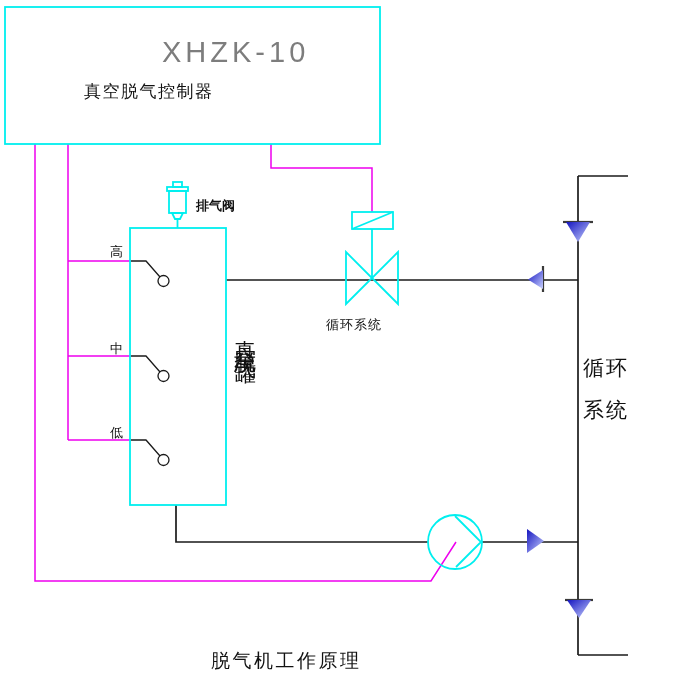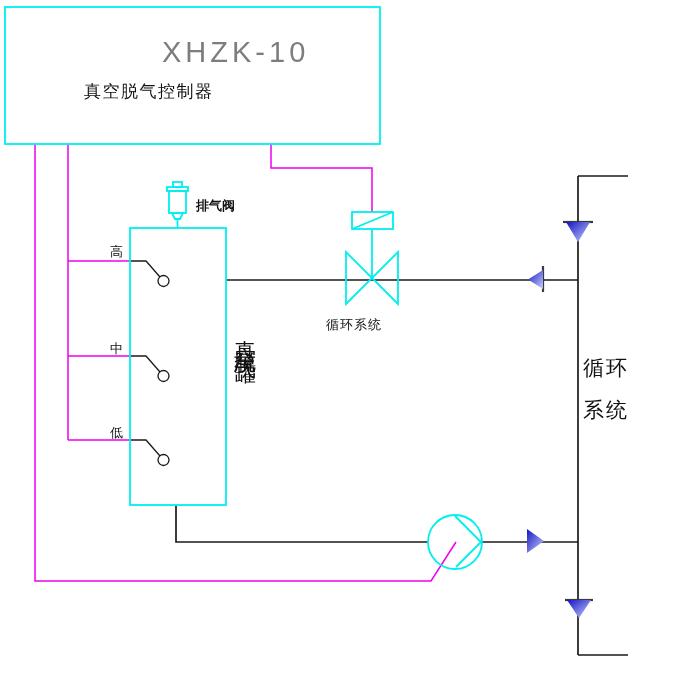--- a/index.html
+++ b/index.html
@@ -55,20 +55,21 @@
 
   <div class="label model-label">XHZK-10</div>
   <div class="label controller-label">真空脱气控制器</div>
   <div class="label exhaust-label">排气阀</div>
   <div class="label level-label lv-high">高</div>
   <div class="label level-label lv-mid">中</div>
   <div class="label level-label lv-low">低</div>
   <div class="label tank-label">真空脱气罐</div>
   <div class="label inlet-valve-label">循环系统</div>
   <div class="label circulation-label">循环系统</div>
+  <div class="label page-title">脱气机工作原理</div>
 
   <svg id="diagram-svg" width="681" height="687" viewBox="0 0 681 687">
     <defs>
       <linearGradient id="arrowGrad" x1="0" y1="0" x2="1" y2="1">
         <stop offset="0" style="stop-color:var(--c-arrow_dark)"></stop>
         <stop offset="1" style="stop-color:var(--c-arrow_light)"></stop>
       </linearGradient>
     </defs>
 
     <path class="pipe" d="M226,280 H578"></path>

